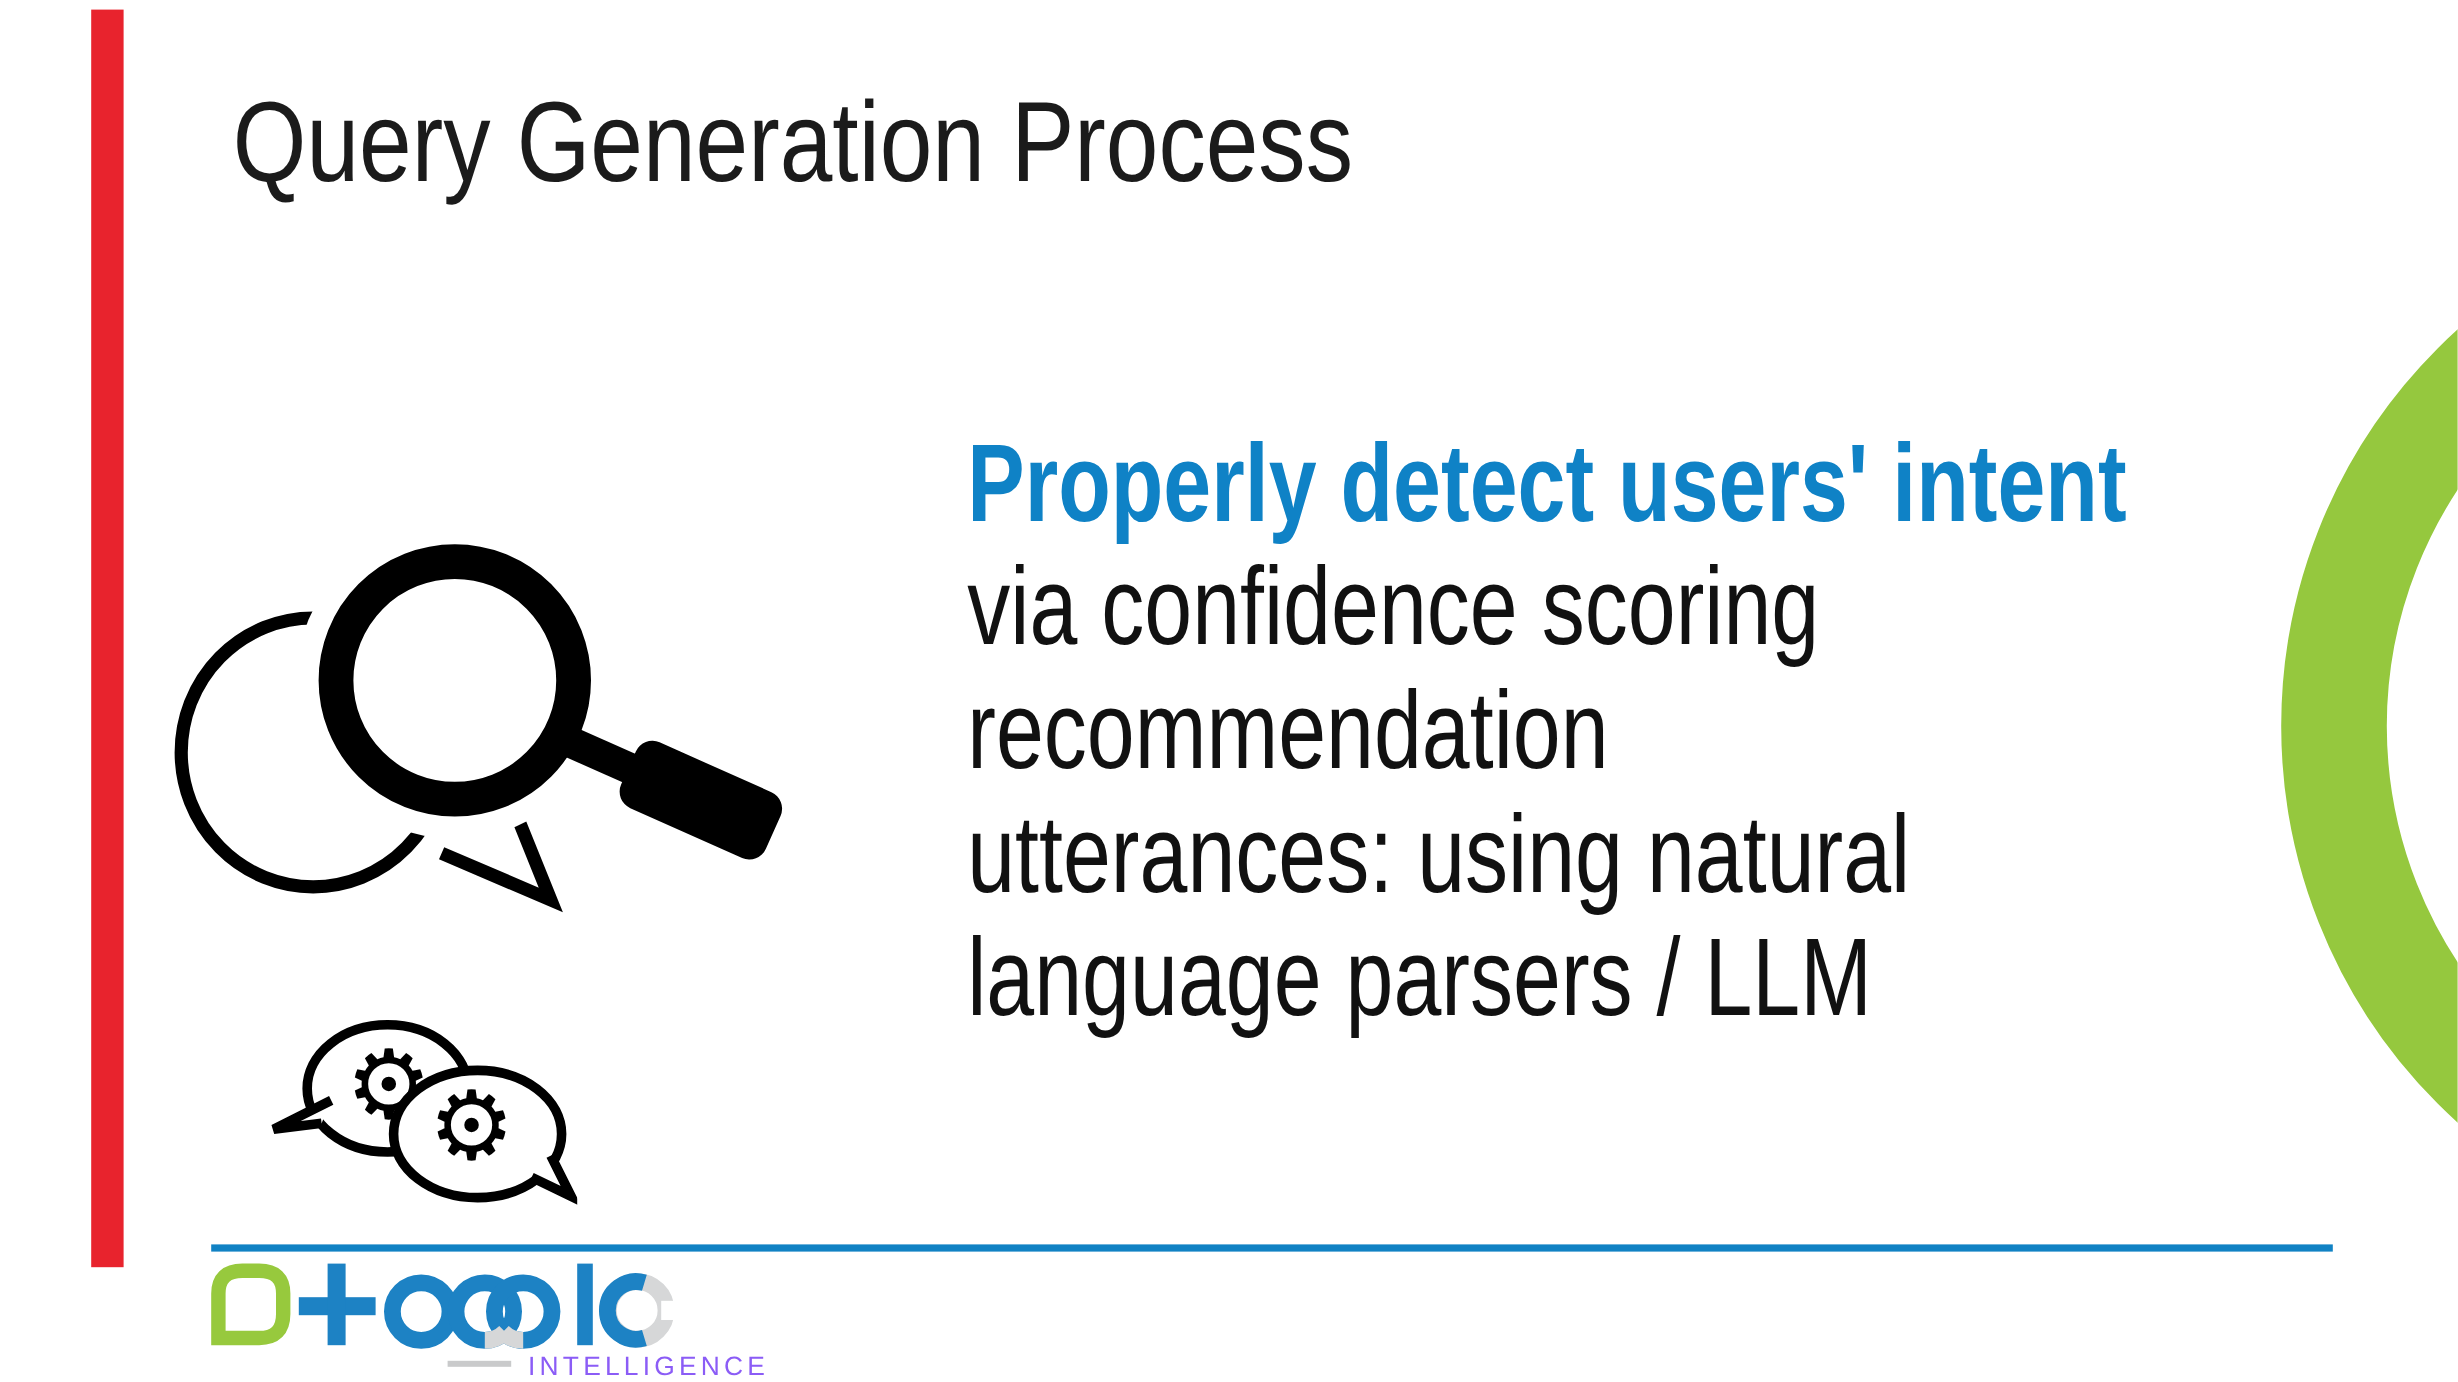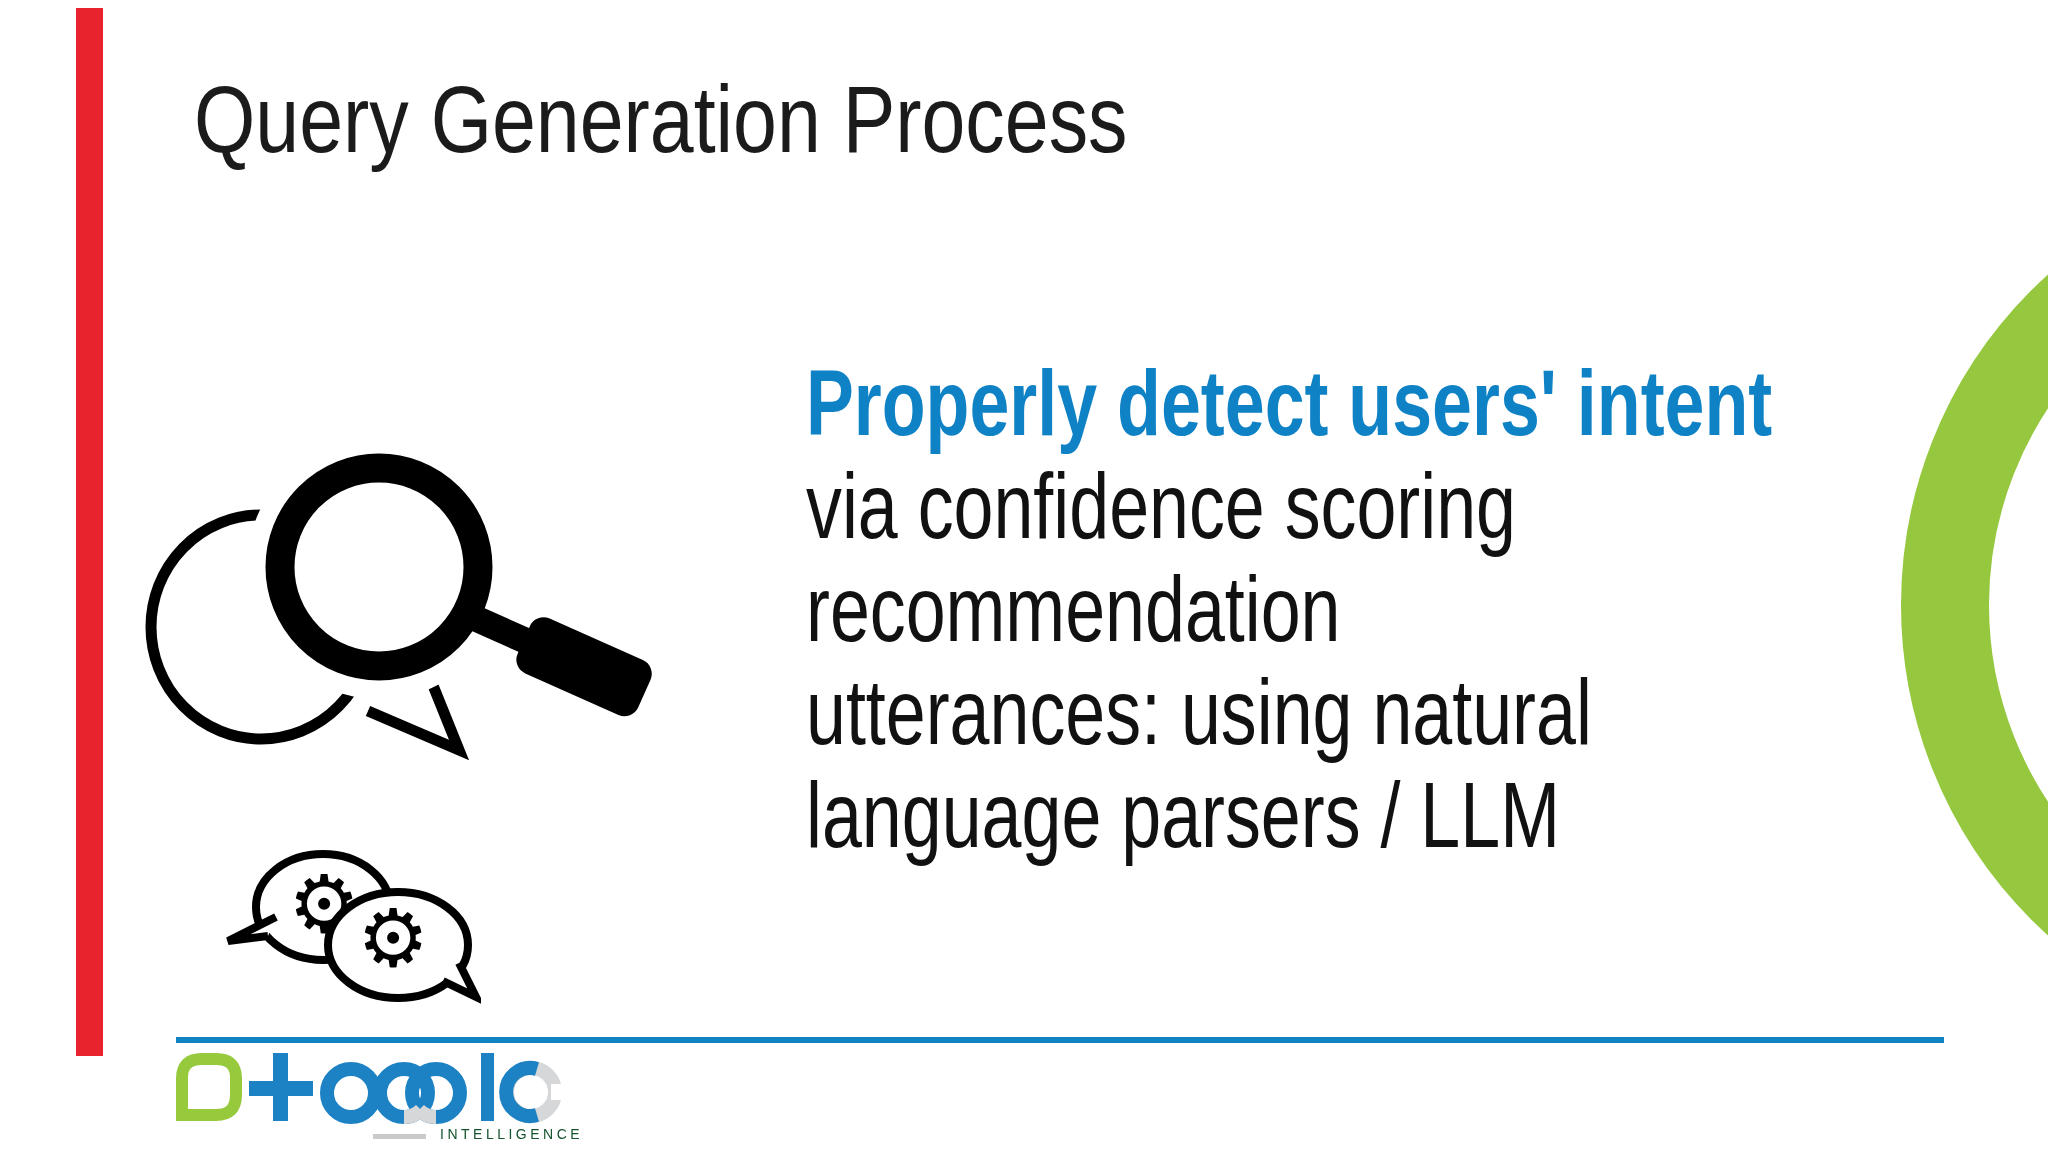--- a/index.html
+++ b/index.html
@@ -47,21 +47,21 @@
   
   .divider{
     position:absolute;left:140px;top:1037px;width:1768px;height:6px;
     background:#1182c4;
   }
   
   .logo{position:absolute;left:138px;top:1048px;width:420px;height:104px;}
   .logo svg{position:absolute;left:0;top:0;}
   .tagline{
     position:absolute;left:266px;top:78px;
-    font-size:14px;letter-spacing:3.5px;color:#14532d;
+    font-size:22px;letter-spacing:3.5px;color:#8b5cf6;
     font-family:"Liberation Sans",sans-serif;
   }
 </style>
 </head>
 <body>
 
 <div class="slide">
 
   <div class="accent-red"></div>
 

